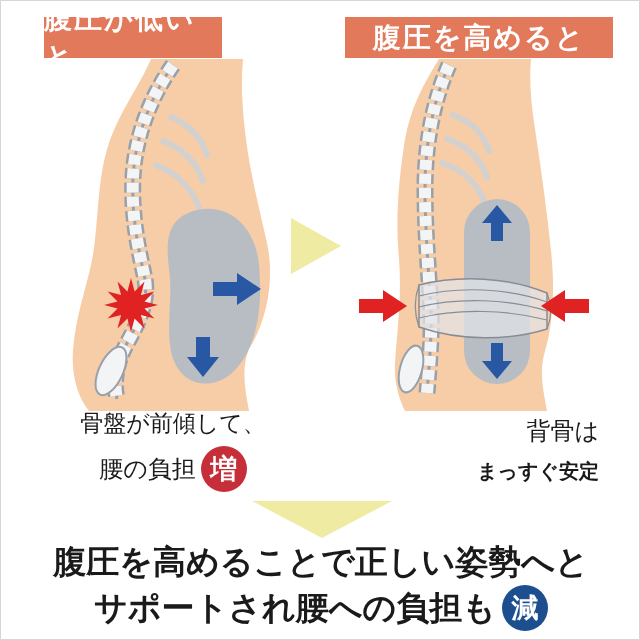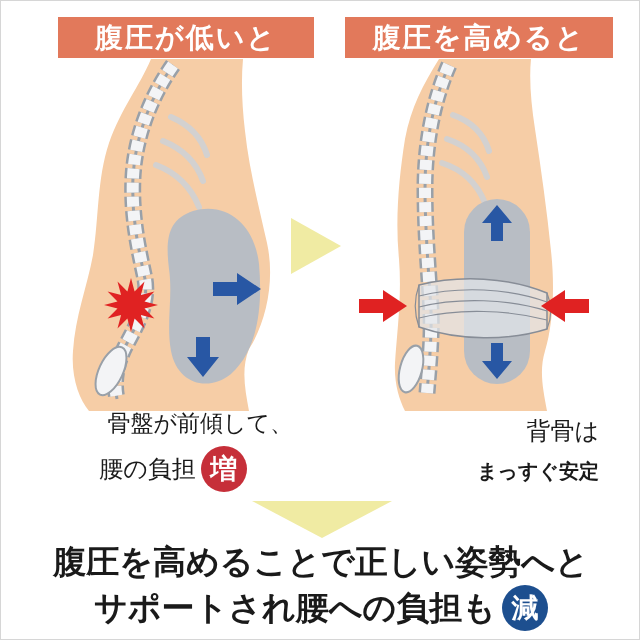--- a/index.html
+++ b/index.html
@@ -40,21 +40,21 @@
   .rib{stroke:#ccd1d7;stroke-width:6;fill:none;stroke-linecap:round;opacity:.85;}
   .pelvis{fill:#f3f4f6;stroke:#99a0a8;stroke-width:2;}
   .band-fill{fill:rgba(226,228,233,.72);stroke:#878d97;stroke-width:1.5;}
   .band-line{stroke:#878d97;stroke-width:1.2;fill:none;}
 </style>
 </head>
 <body>
 
 <div class="canvas">
 
-  <div class="abs header" style="left:57px;top:16px;width:256px;height:41px;">腹圧が低いと</div>
+  <div class="abs header" style="left:43px;top:16px;width:178px;height:41px;">腹圧が低いと</div>
   <div class="abs header" style="left:344px;top:16px;width:268px;height:41px;">腹圧を高めると</div>
 
   <svg class="abs" style="left:52px;top:58px;" width="240" height="352" viewBox="0 0 240 352">
     <path class="skin" d="M98,0 C86,28 68,50 56,84 C44,120 46,158 40,196 C34,228 22,258 20,292 C18,318 26,340 36,352 L196,352 C192,330 188,310 196,290 C214,262 222,220 214,184 C206,148 196,110 192,72 C189,46 188,22 190,0 Z"></path>
     <g>
       <path class="rib" d="M118,58 Q146,70 154,96"></path>
       <path class="rib" d="M110,82 Q140,94 150,122"></path>
       <path class="rib" d="M103,106 Q134,118 146,148"></path>
     </g>
     <g>
@@ -94,21 +94,21 @@
       <path class="band-line" d="M70,237 C110,227 160,229 198,243"></path>
       <path class="band-line" d="M70,248 C110,238 160,240 198,252"></path>
       <path class="band-line" d="M70,259 C110,249 160,251 198,261"></path>
       <path class="band-line" d="M70,226 C65,240 65,254 70,268"></path>
       <path class="band-line" d="M198,234 C203,246 203,258 198,270"></path>
     </g>
     <polygon class="red" points="10,240 34,240 34,231 58,247 34,263 34,254 10,254"></polygon>
     <polygon class="red" points="240,240 216,240 216,231 192,247 216,263 216,254 240,254"></polygon>
   </svg>
 
-  <div class="abs caption" style="left:52px;top:406px;width:240px;text-align:right;">
+  <div class="abs caption" style="left:52px;top:406px;width:240px;text-align:center;">
     <div class="cap-line">骨盤が前傾して、</div>
     <div class="cap-row">
       <span class="cap-line">腰の負担</span>
       <span class="badge badge-inc">増</span>
     </div>
   </div>
 
   <div class="abs caption" style="left:388px;top:410px;width:210px;text-align:right;">
     <div class="cap-line" style="font-size:24px;line-height:40px;">背骨は</div>
     <div class="cap-line" style="font-size:20px;line-height:40px;font-weight:bold;">まっすぐ安定</div>

